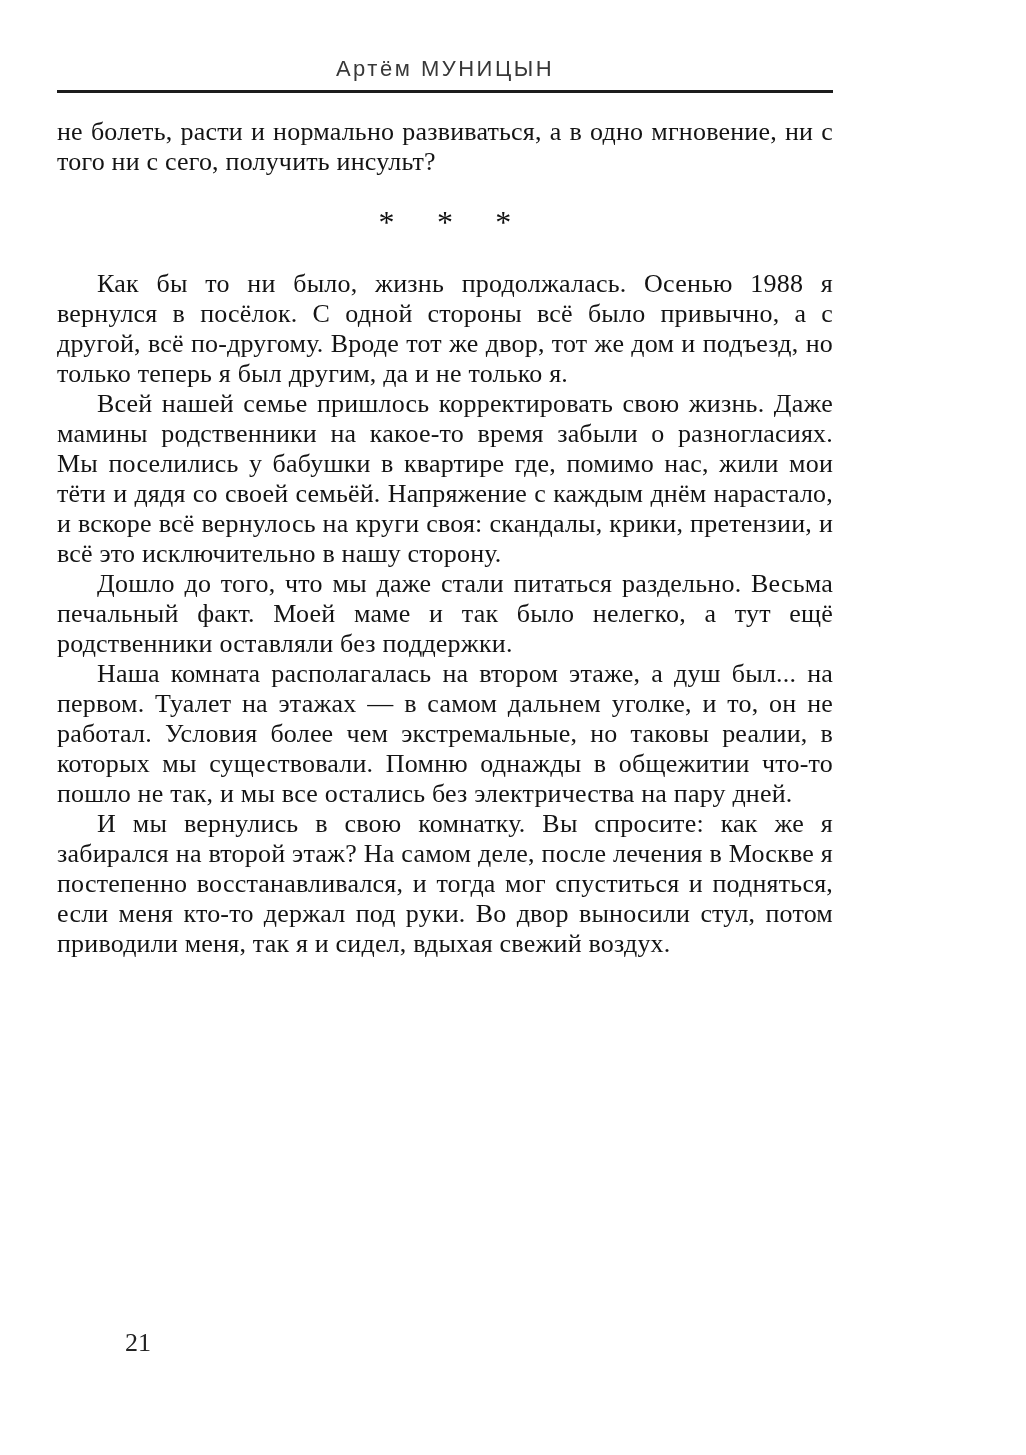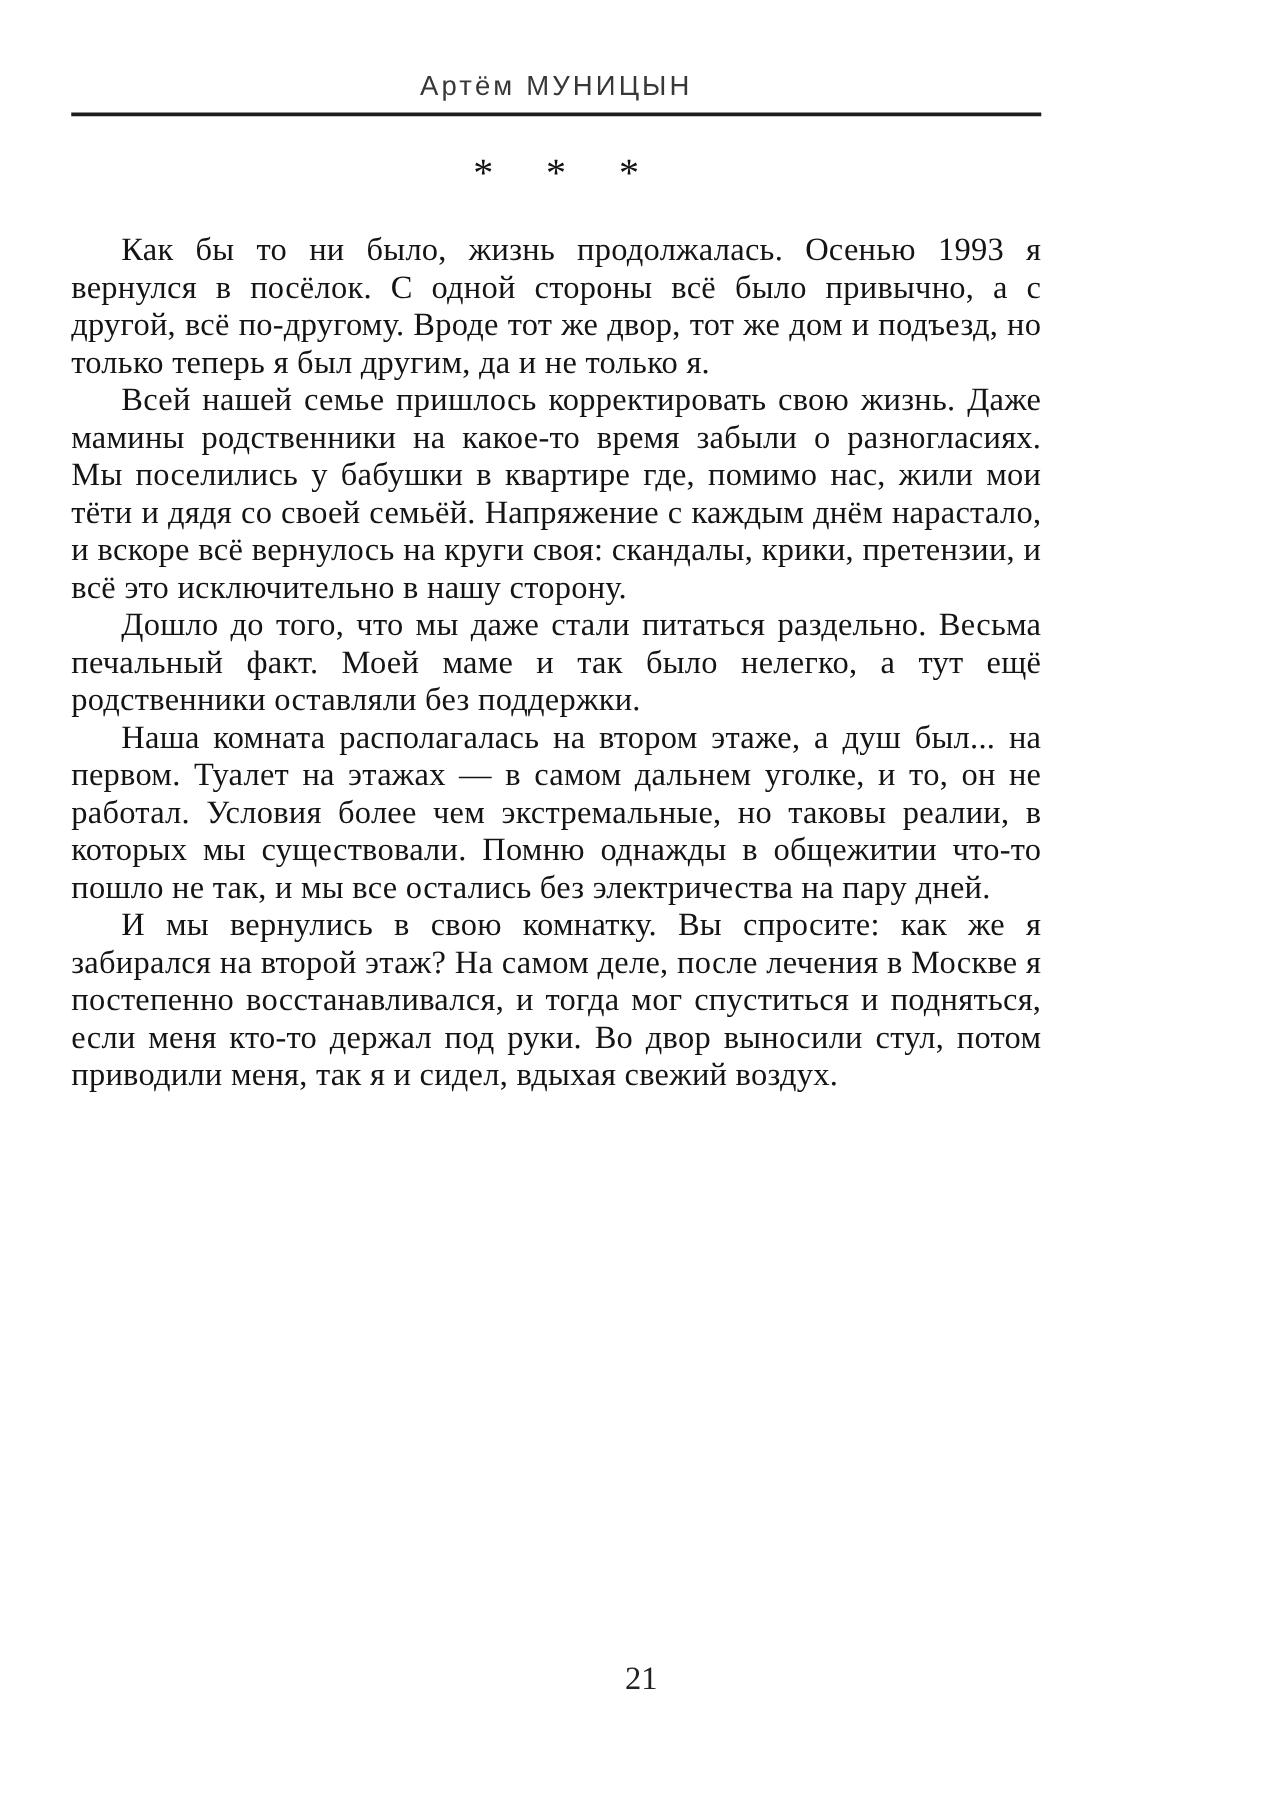--- a/index.html
+++ b/index.html
@@ -51,40 +51,41 @@
     font-size: 32px;
     word-spacing: 34px;
     margin: 30px 0 32px 0 !important;
     color: #111;
   }
   .page-footer {
     position: absolute;
     top: 1328px;
     left: 125px;
     width: 776px;
-    text-align: center;
+    text-align: left;
     font-size: 26px;
     color: #222;
   }
 </style>
 </head>
 <body>
 
 <div class="page">
 
   <div class="running-head">Артём МУНИЦЫН</div>
 
   <div class="header-rule"></div>
 
   <div class="text-block">
 
+    <p class="no-indent">не болеть, расти и нормально развиваться, а в одно мгновение, ни с того ни с сего, получить инсульт?</p>
 
     <p class="section-separator">* * *</p>
 
-    <p>Как бы то ни было, жизнь продолжалась. Осенью 1993 я вернулся в посёлок. С одной стороны всё было привычно, а с другой, всё по-другому. Вроде тот же двор, тот же дом и подъезд, но только теперь я был другим, да и не только я.</p>
+    <p>Как бы то ни было, жизнь продолжалась. Осенью 1988 я вернулся в посёлок. С одной стороны всё было привычно, а с другой, всё по-другому. Вроде тот же двор, тот же дом и подъезд, но только теперь я был другим, да и не только я.</p>
 
     <p>Всей нашей семье пришлось корректировать свою жизнь. Даже мамины родственники на какое-то время забыли о разногласиях. Мы поселились у бабушки в квартире где, помимо нас, жили мои тёти и дядя со своей семьёй. Напряжение с каждым днём нарастало, и вскоре всё вернулось на круги своя: скандалы, крики, претензии, и всё это исключительно в нашу сторону.</p>
 
     <p>Дошло до того, что мы даже стали питаться раздельно. Весьма печальный факт. Моей маме и так было нелегко, а тут ещё родственники оставляли без поддержки.</p>
 
 
     <p>Наша комната располагалась на втором этаже, а душ был... на первом. Туалет на этажах — в самом дальнем уголке, и то, он не работал. Условия более чем экстремальные, но таковы реалии, в которых мы существовали. Помню однажды в общежитии что-то пошло не так, и мы все остались без электричества на пару дней.</p>
 
 
     <p>И мы вернулись в свою комнатку. Вы спросите: как же я забирался на второй этаж? На самом деле, после лечения в Москве я постепенно восстанавливался, и тогда мог спуститься и подняться, если меня кто-то держал под руки. Во двор выносили стул, потом приводили меня, так я и сидел, вдыхая свежий воздух.</p>

